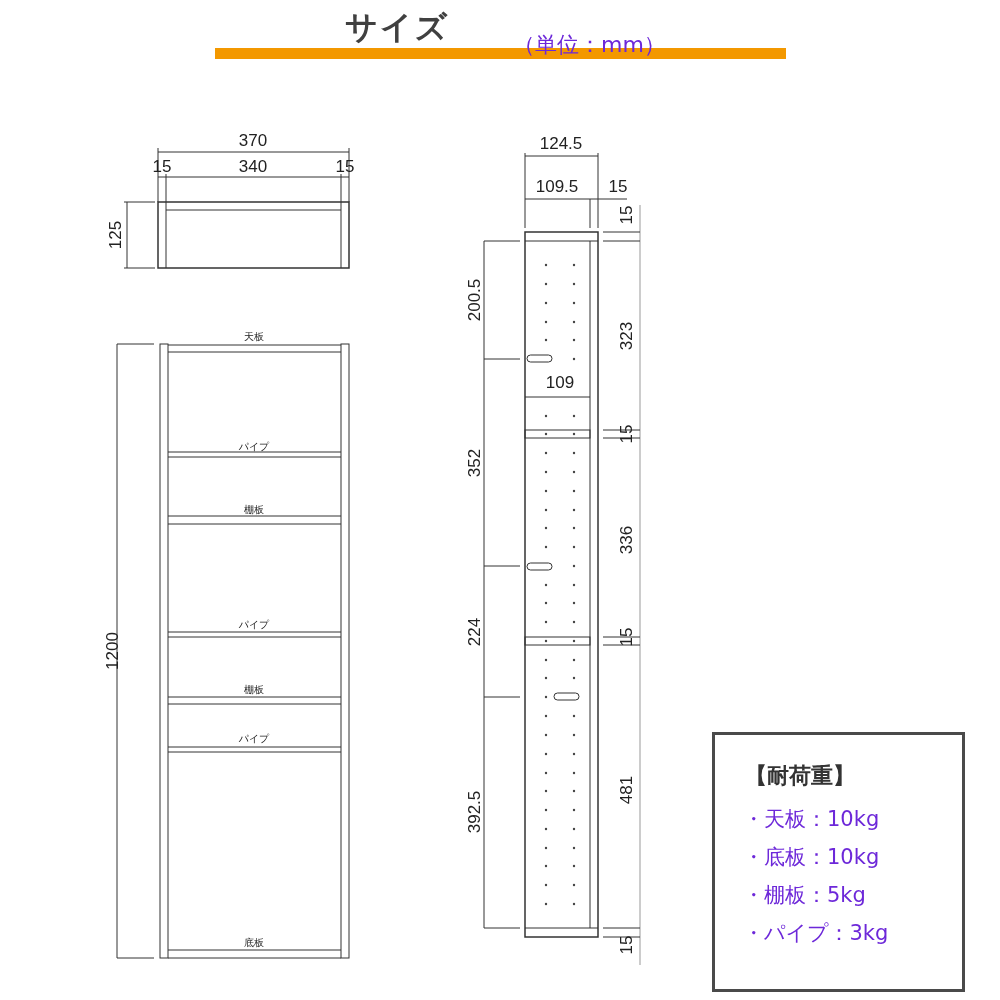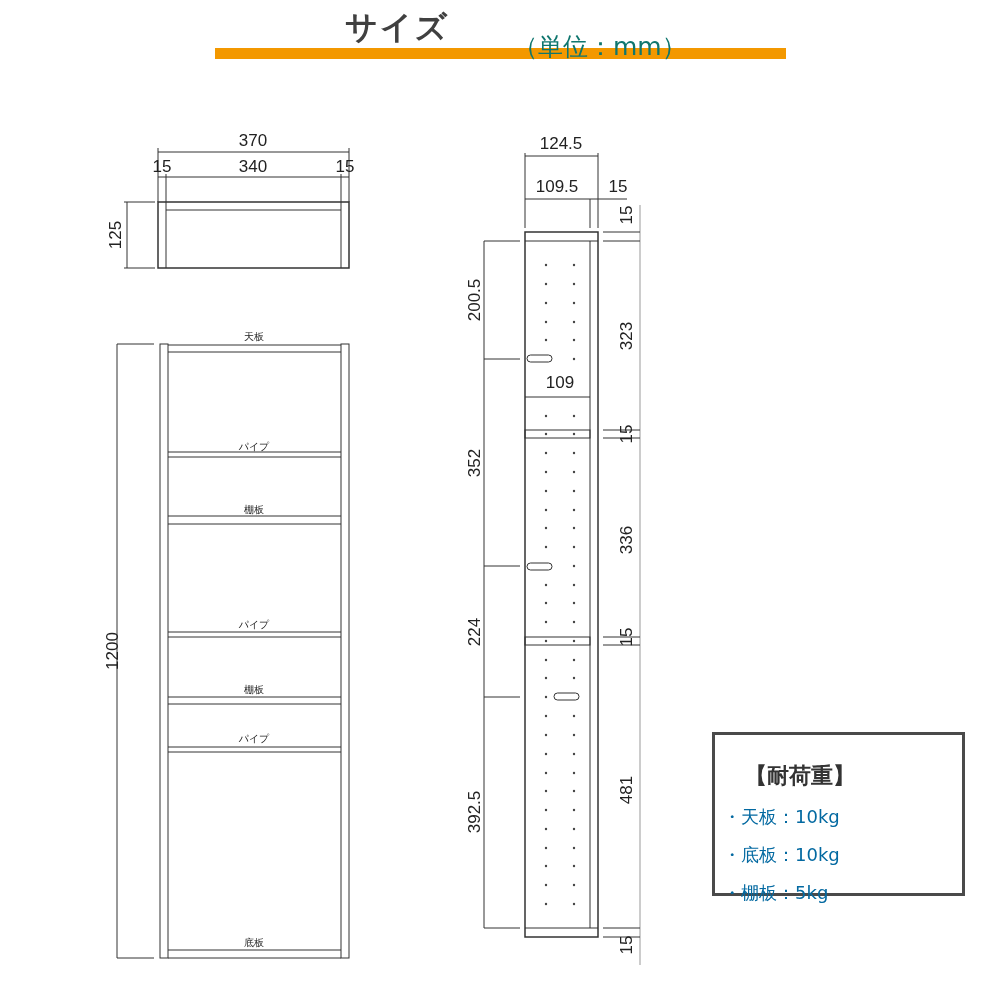--- a/index.html
+++ b/index.html
@@ -1,25 +1,25 @@
 <!DOCTYPE html>
 <html><head>
 <meta charset="utf-8">
 <style>
   html,body{margin:0;padding:0;background:#fff;}
   body{width:1000px;height:1000px;position:relative;overflow:hidden;font-family:"DejaVu Sans",sans-serif;color:#333;}
   .title-bar{position:absolute;left:215px;top:48px;width:571px;height:11px;background:#f39800;}
   .title{position:absolute;left:345px;top:6px;font-size:32px;font-weight:bold;color:#404040;letter-spacing:2px;font-family:"DejaVu Sans",sans-serif;}
-  .unit{position:absolute;left:513px;top:30px;font-size:25px;color:#0f766e;font-family:"DejaVu Sans",sans-serif;}
+  .unit{position:absolute;left:513px;top:30px;font-size:22px;color:#6d28d9;font-family:"DejaVu Sans",sans-serif;}
   svg{position:absolute;left:0;top:0;}
   .dim{font-family:"Liberation Sans",sans-serif;font-size:17px;fill:#222;}
   .lbl{font-family:"DejaVu Sans",sans-serif;font-size:10px;fill:#222;}
-  .load-box{position:absolute;left:712px;top:732px;width:253px;height:164px;border:3px solid #4a4a4a;box-sizing:border-box;background:#fff;}
+  .load-box{position:absolute;left:712px;top:732px;width:253px;height:260px;border:3px solid #4a4a4a;box-sizing:border-box;background:#fff;}
   .load-title{position:absolute;left:30px;top:26px;font-size:22px;font-weight:bold;color:#333;}
-  .load-item{position:absolute;left:8px;font-size:18px;color:#0369a1;}
+  .load-item{position:absolute;left:28px;font-size:21px;color:#6d28d9;}
 </style>
 </head>
 <body>
 
 <div class="title-bar"></div>
 <div class="title">サイズ</div>
 <div class="unit">（単位：mm）</div>
 
 <svg width="1000" height="1000" viewBox="0 0 1000 1000">
   <g stroke="#333" stroke-width="1" fill="none">
@@ -197,13 +197,14 @@
   <text class="dim" transform="translate(632,637) rotate(-90)" text-anchor="middle">15</text>
   <text class="dim" transform="translate(632,790) rotate(-90)" text-anchor="middle">481</text>
   <text class="dim" transform="translate(632,945) rotate(-90)" text-anchor="middle">15</text>
 </svg>
 
 <div class="load-box">
   <div class="load-title">【耐荷重】</div>
   <div class="load-item" style="top:70px">・天板：10kg</div>
   <div class="load-item" style="top:108px">・底板：10kg</div>
   <div class="load-item" style="top:146px">・棚板：5kg</div>
+  <div class="load-item" style="top:184px">・パイプ：3kg</div>
 </div>
 
 </body></html>

